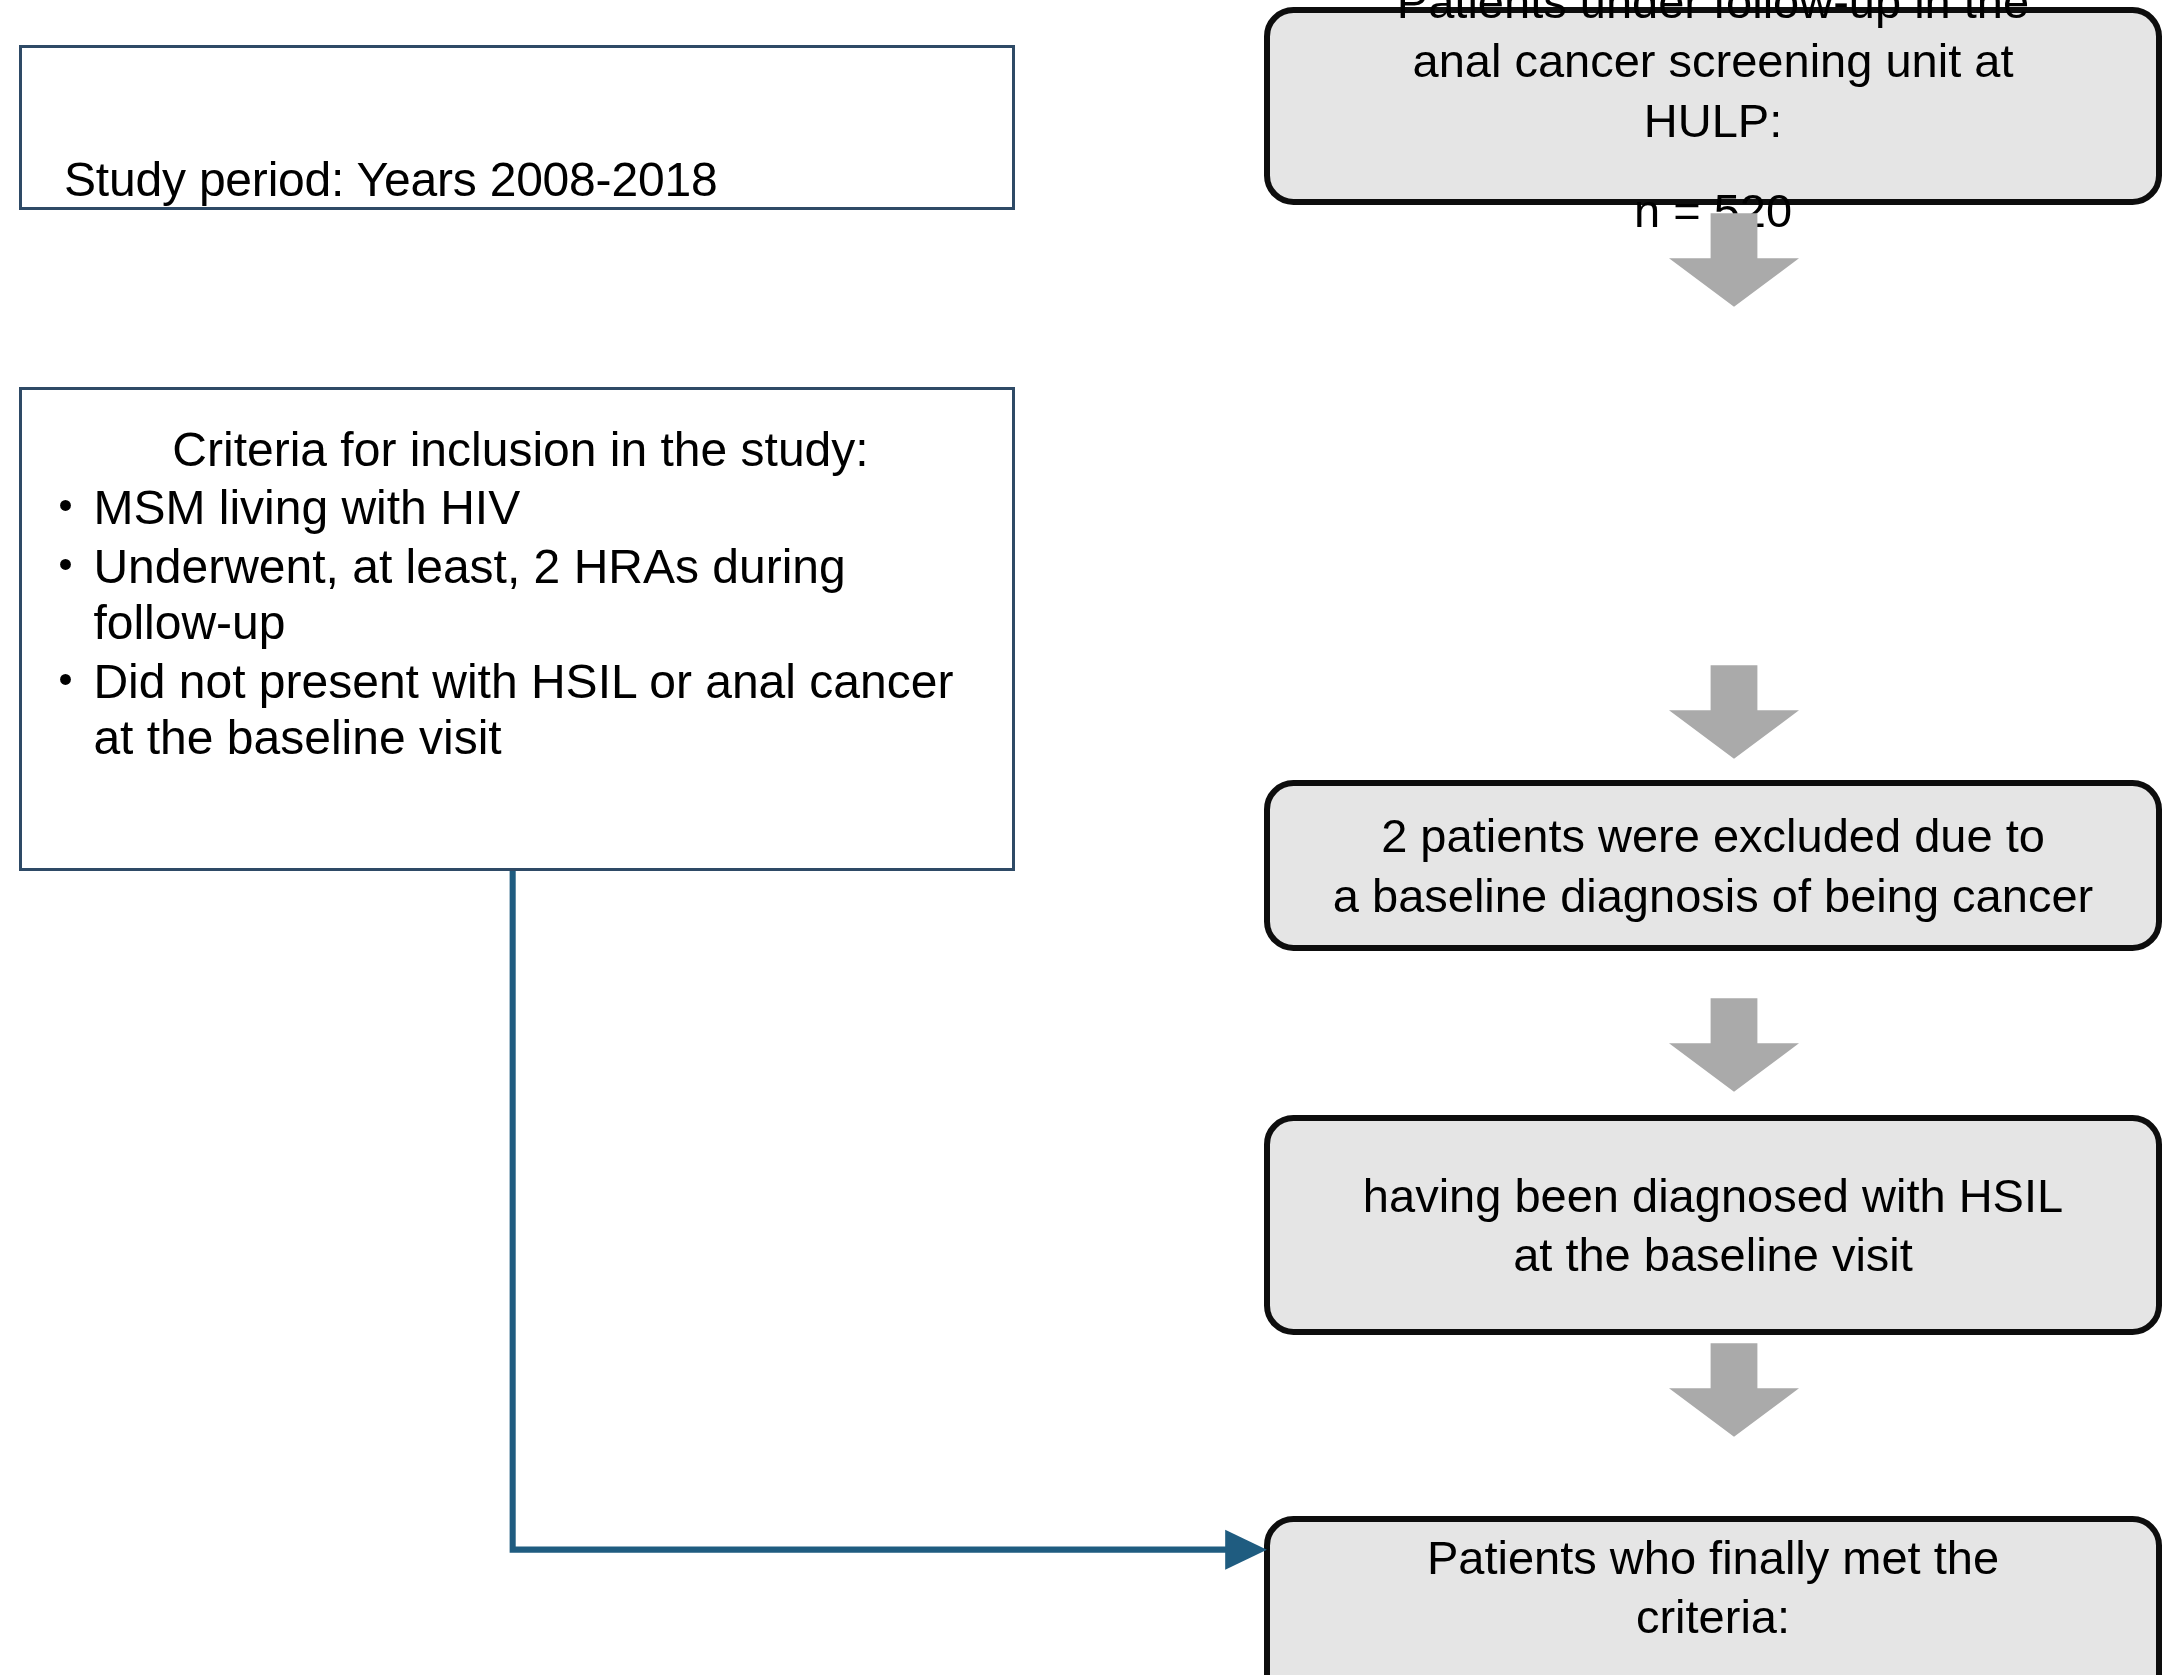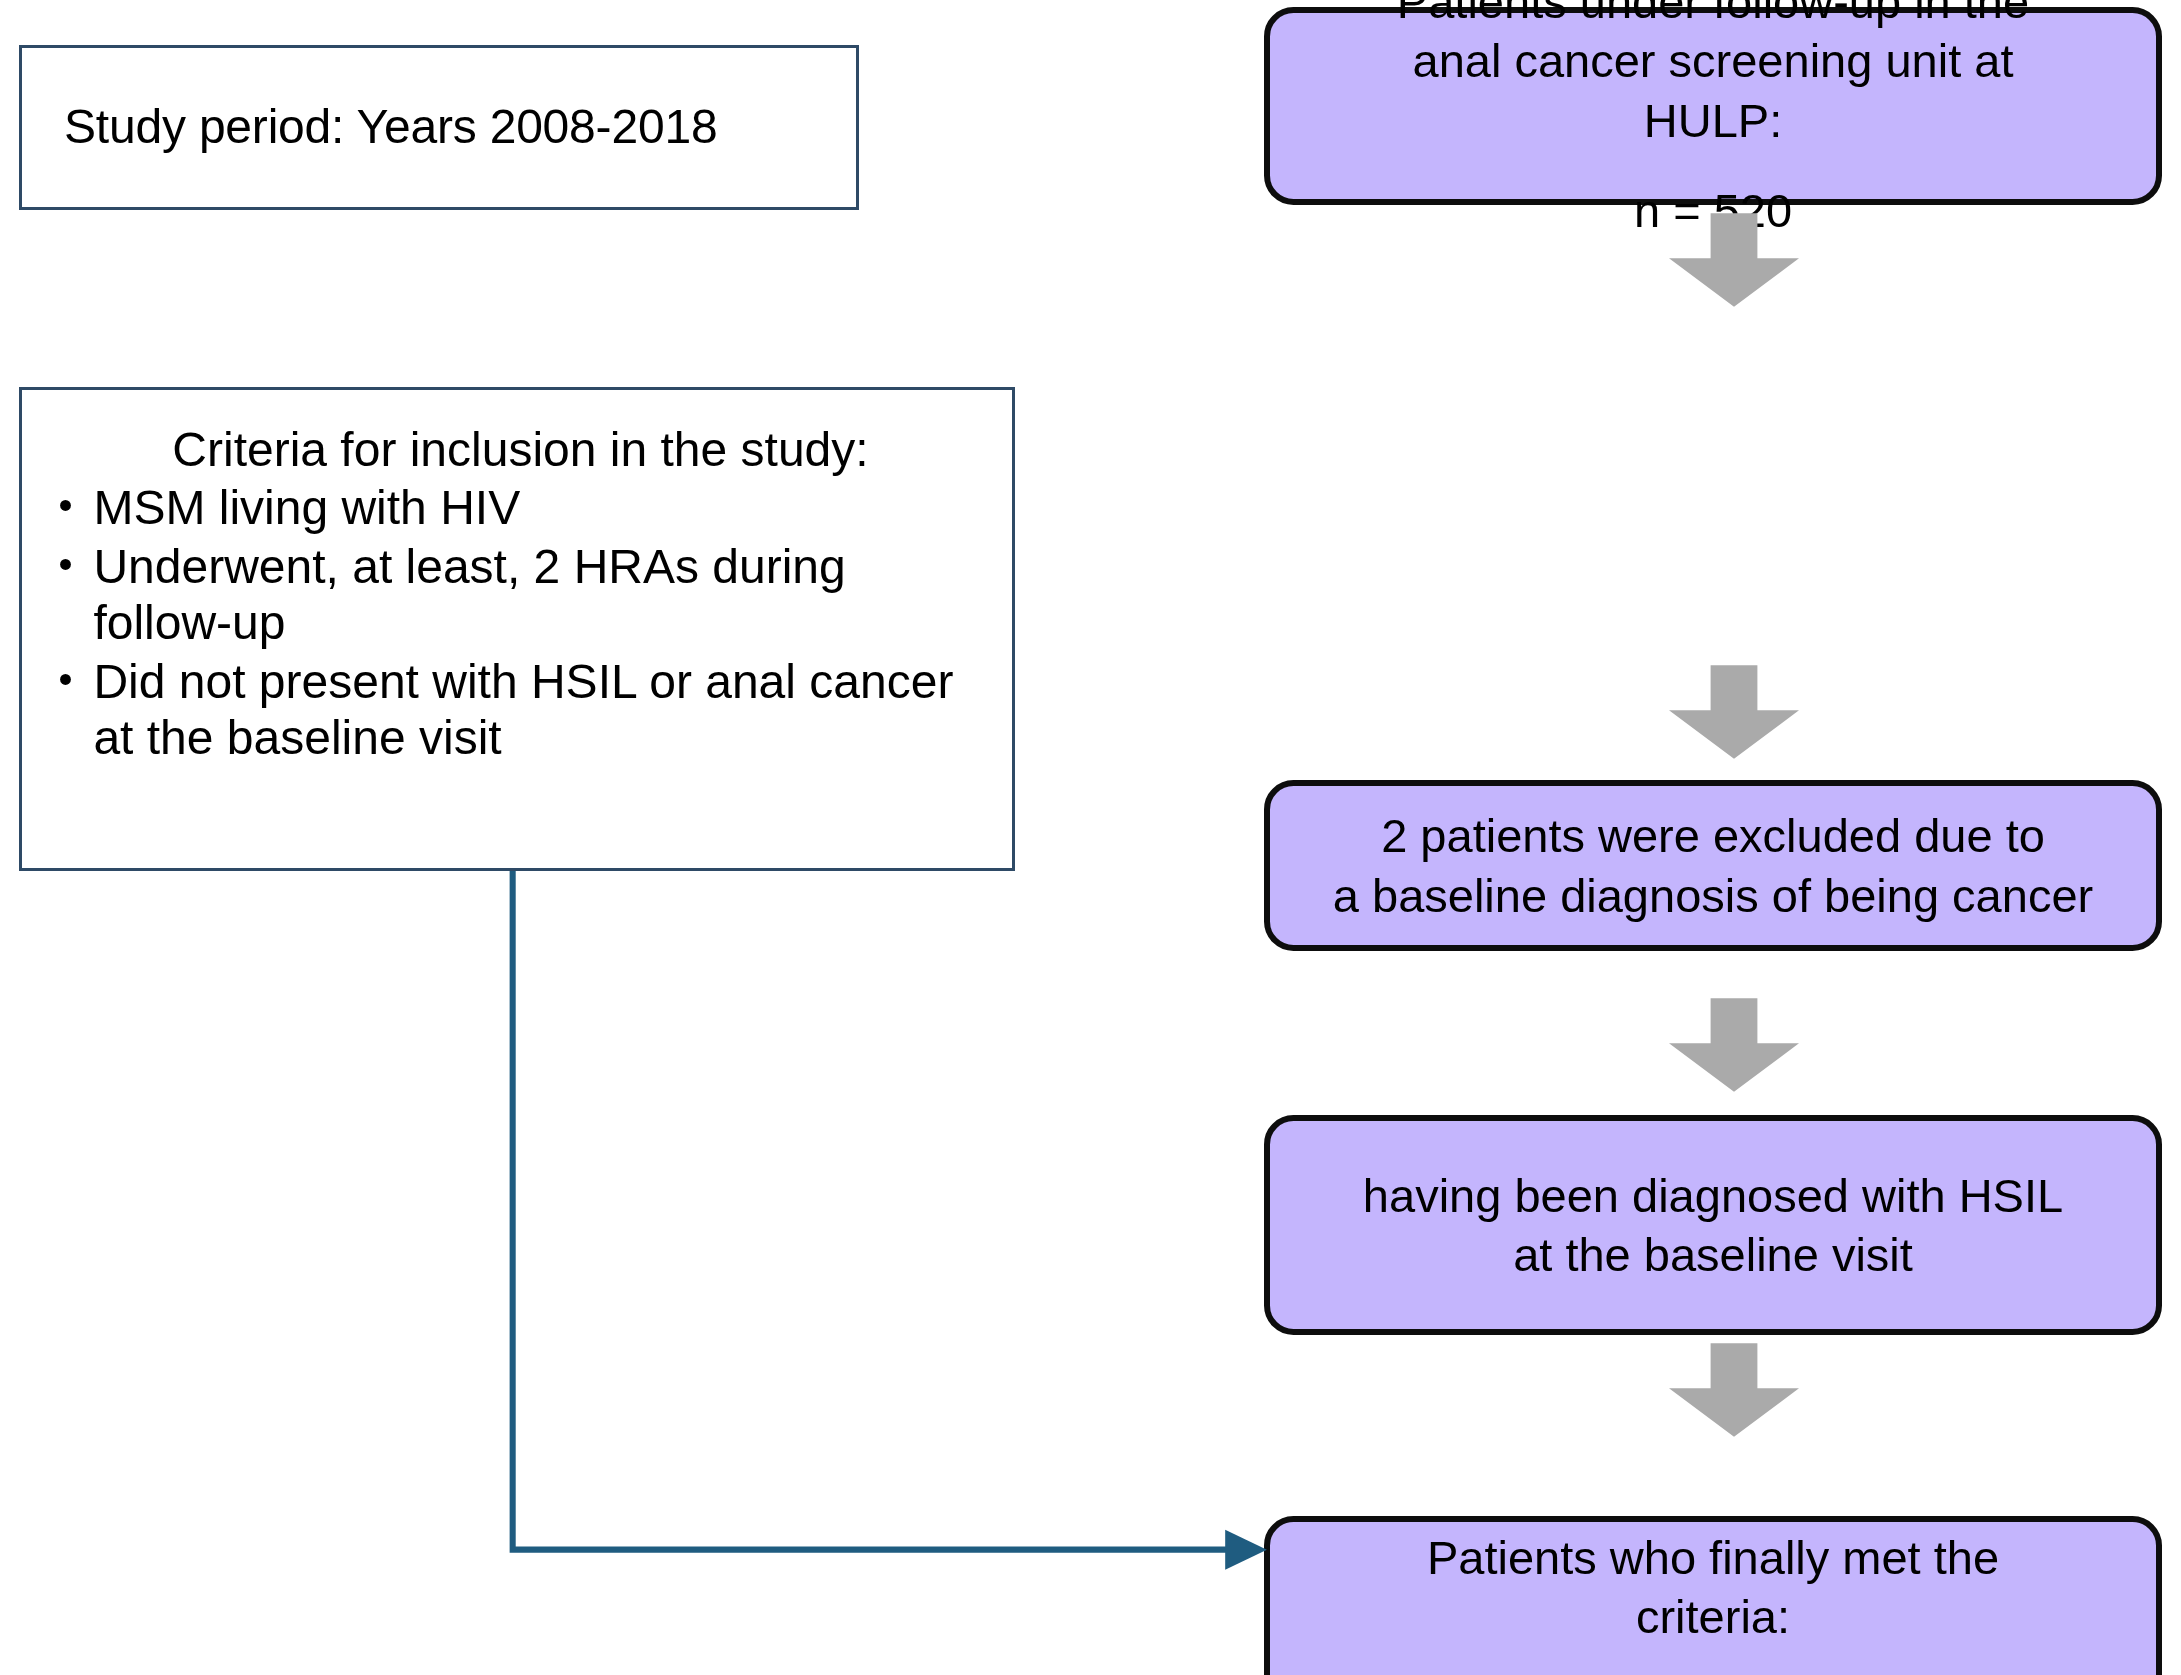--- a/index.html
+++ b/index.html
@@ -27,24 +27,24 @@
   .plain-box {
     position: absolute;
     box-sizing: border-box;
     background: #ffffff;
     border: 3.5px solid #2e4a66;
   }
 
   #study-period-box {
     left: 19px;
     top: 45px;
-    width: 840px;
+    width: 996px;
     height: 165px;
     display: flex;
-    align-items: center;
+    align-items: flex-end;
     padding-left: 42px;
   }
   #study-period-text {
     font-size: 48px;
     line-height: 1.1;
     letter-spacing: -0.2px;
     white-space: nowrap;
   }
 
   #criteria-box {
@@ -79,21 +79,21 @@
     font-size: 40px;
     line-height: 1.32;
   }
 
   
   .round-box {
     position: absolute;
     left: 1264px;
     width: 898px;
     box-sizing: border-box;
-    background: #c4b5fd;
+    background: #e5e5e5;
     border: 6px solid #0d0d0d;
     border-radius: 29.5px;
     display: flex;
     flex-direction: column;
     align-items: center;
     justify-content: center;
     text-align: left;
     padding: 0 22.6px;
   }
   .round-box .line {

